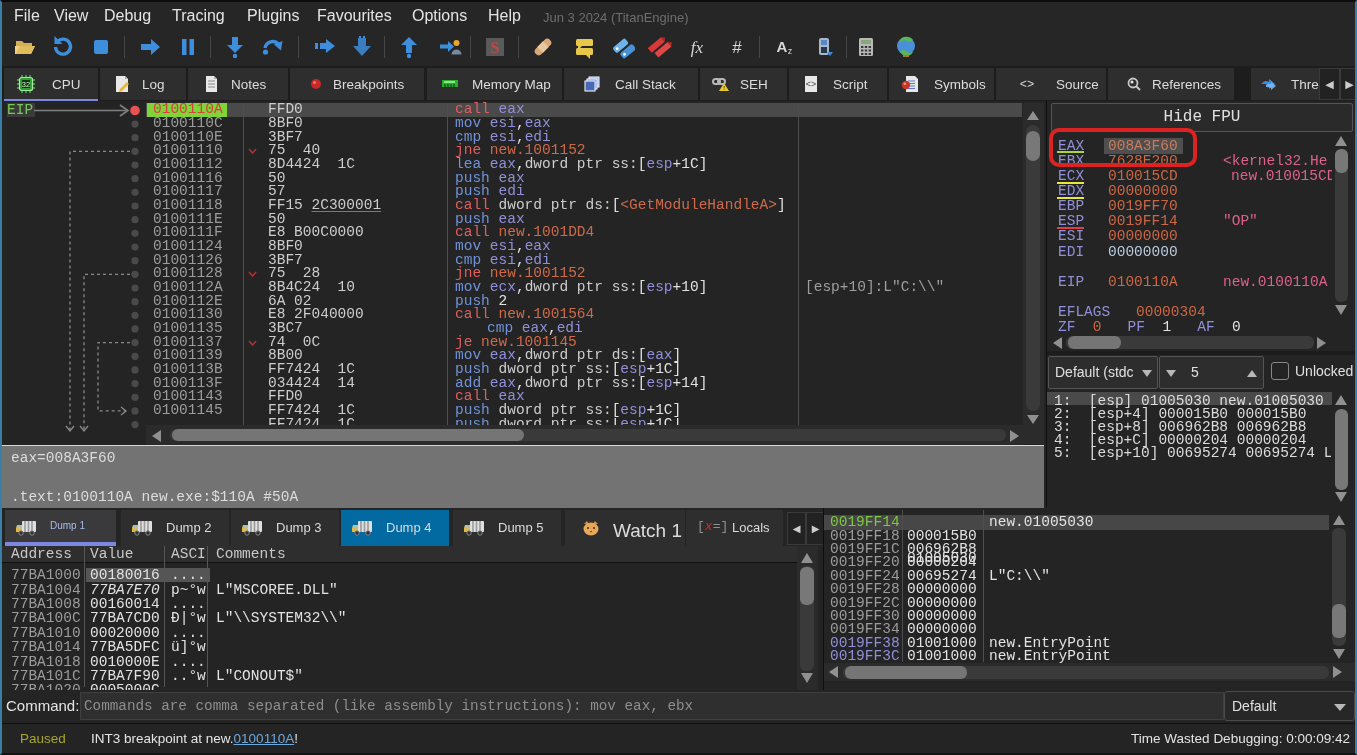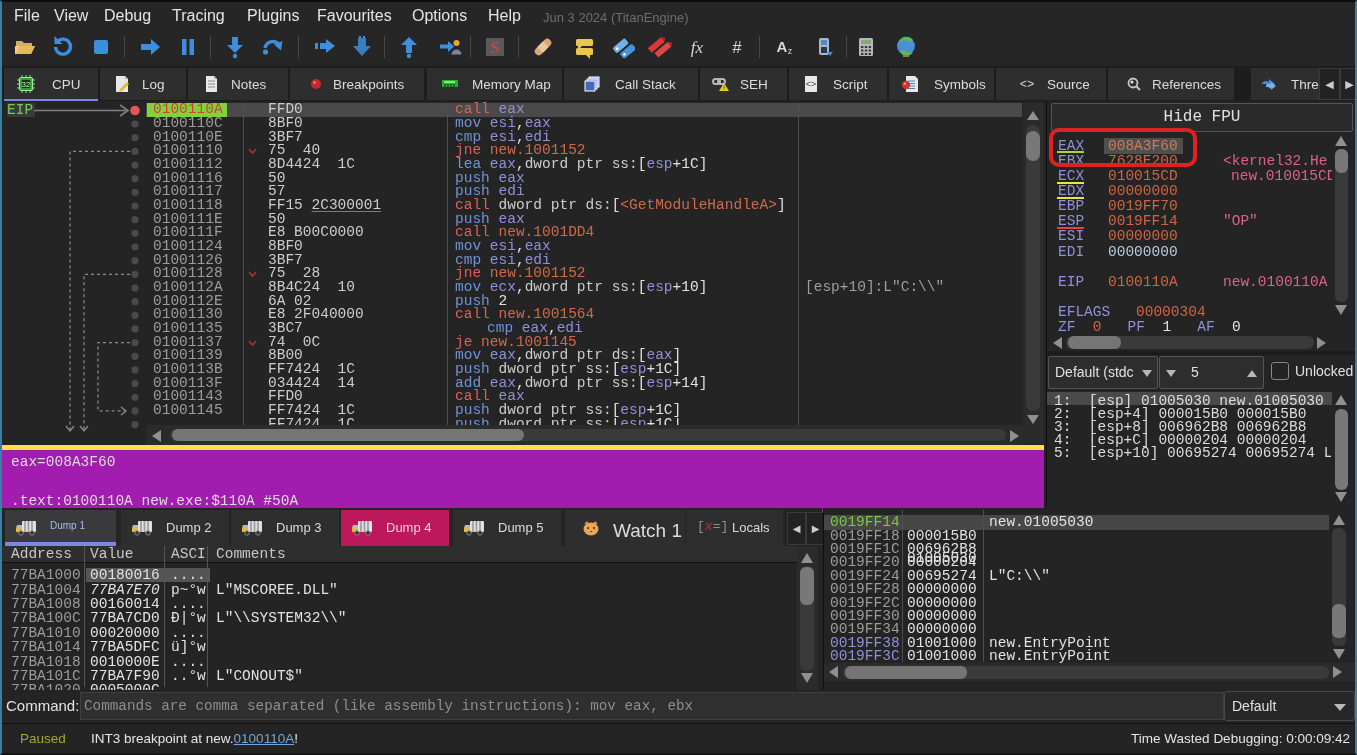--- a/index.html
+++ b/index.html
@@ -253,21 +253,21 @@
           </g>
           <circle cx="5" cy="10" r="4.2" fill="#C83828"></circle>
           <circle cx="3.8" cy="8.8" r="1.3" fill="#E89888"></circle>
         </svg>
         <span class="lbl" style="left:45px">Symbols</span>
       </div>
 <div class="tab" style="left:994px;width:110px;">
         <svg width="18" height="18" viewBox="0 0 18 18" style="position:absolute;left:22px;top:7px">
           <text x="9" y="13" font-size="12" fill="#D8D8D8" text-anchor="middle" font-family="Liberation Mono">&lt;&gt;</text>
         </svg>
-        <span class="lbl" style="left:51px">Source</span>
+        <span class="lbl" style="left:60px">Source</span>
       </div>
 <div class="tab" style="left:1106px;width:126px;">
         <svg width="18" height="18" viewBox="0 0 18 18" style="position:absolute;left:17px;top:7px">
           <circle cx="8" cy="8" r="4.5" fill="none" stroke="#C8C8C8" stroke-width="1.8"></circle>
           <circle cx="7" cy="7" r="1.5" fill="#E8E8E8"></circle>
           <path d="M11 11 l4 4" stroke="#C8C8C8" stroke-width="2"></path>
         </svg>
         <span class="lbl" style="left:44px">References</span>
       </div>
 <div class="tab" style="left:1249px;width:106px;">
@@ -413,21 +413,21 @@
         <div style="position:absolute;left:3px;top:22px;width:14px;height:286px;background:#3A3A3A;border-radius:7px;"></div>
         <div style="position:absolute;left:3px;top:28px;width:14px;height:30px;background:#787878;border-radius:7px;"></div>
         <div style="position:absolute;left:4px;top:312px;width:0;height:0;border-left:6px solid transparent;border-right:6px solid transparent;border-top:9px solid #909090;"></div>
       </div>
 <div class="abs" style="left:144px;top:324px;width:878px;height:20px;background:#2B2B2B;">
         <div style="position:absolute;left:6px;top:5px;width:0;height:0;border-top:6px solid transparent;border-bottom:6px solid transparent;border-right:9px solid #909090;"></div>
         <div style="position:absolute;left:24px;top:3.5px;width:836px;height:12px;background:#3A3A3A;border-radius:6px;"></div>
         <div style="position:absolute;left:26px;top:3.5px;width:352px;height:12px;background:#757575;border-radius:6px;"></div>
         <div style="position:absolute;left:864px;top:5px;width:0;height:0;border-top:6px solid transparent;border-bottom:6px solid transparent;border-left:9px solid #909090;"></div>
       </div>
-<div class="abs" style="left:0px;top:344px;width:1042px;height:62px;background:#a21caf;border-top:5px solid #fde047;">
+<div class="abs" style="left:0px;top:344px;width:1042px;height:62px;background:#737373;border-top:1px solid #fde047;">
         <div class="mono" style="position:absolute;left:9px;top:4px;color:#DCDCDC">eax=008A3F60</div>
         <div class="mono" style="position:absolute;left:9px;top:43px;color:#DCDCDC">.text:0100110A new.exe:$110A #50A</div>
       </div>
 </div>
 <div class="abs" style="left:1046px;top:101px;width:309px;height:406px;background:#242424;border-left:1px solid #0e0e0e;">
 <div class="abs" style="left:4px;top:2px;width:300px;height:27px;background:#2A2A2A;border:1px solid #555;border-radius:2px;color:#E0E0E0;font-family:'Liberation Mono',monospace;font-size:16px;text-align:center;line-height:26px;">Hide FPU</div>
 <div class="row c-lav" style="left:11px;top:38.0px;line-height:15px;">EAX</div>
 <div class="abs" style="left:10px;top:50.4px;width:27px;height:2px;background:#A8D838;"></div>
 <div class="abs" style="left:57px;top:37.0px;width:79px;height:16px;background:#4F4F4F;"></div>
 <div class="row" style="left:61px;top:38.0px;line-height:15px;color:#C97B5A;">008A3F60</div>
@@ -528,21 +528,21 @@
           <g stroke="#9A9A9A" stroke-width="1.6">
             <path d="M9 1 v11 M12.5 1 v11 M16 1 v11"></path>
           </g>
           <path d="M1 5 h5 v7 h-6 v-4 z" fill="#E8B83A"></path>
           <rect x="2" y="6" width="2.5" height="2.5" fill="#88C8E8"></rect>
           <circle cx="5" cy="13" r="2.2" fill="#303030" stroke="#888" stroke-width="1"></circle>
           <circle cx="16" cy="13" r="2.2" fill="#303030" stroke="#888" stroke-width="1"></circle>
         </svg>
         <span style="position:absolute;left:45px;top:10px;font-size:13px;color:#DCDCDC;white-space:nowrap">Dump 3</span>
       </div>
-<div class="abs" style="left:339px;top:2px;width:108px;height:36px;background:#be185d;">
+<div class="abs" style="left:339px;top:2px;width:108px;height:36px;background:#0369a1;">
         <svg width="22" height="16" viewBox="0 0 22 16" style="position:absolute;left:11px;top:10px">
           <rect x="6" y="1" width="14" height="11" rx="1" fill="#E0E0E0"></rect>
           <g stroke="#9A9A9A" stroke-width="1.6">
             <path d="M9 1 v11 M12.5 1 v11 M16 1 v11"></path>
           </g>
           <path d="M1 5 h5 v7 h-6 v-4 z" fill="#E8B83A"></path>
           <rect x="2" y="6" width="2.5" height="2.5" fill="#88C8E8"></rect>
           <circle cx="5" cy="13" r="2.2" fill="#303030" stroke="#888" stroke-width="1"></circle>
           <circle cx="16" cy="13" r="2.2" fill="#303030" stroke="#888" stroke-width="1"></circle>
         </svg>

